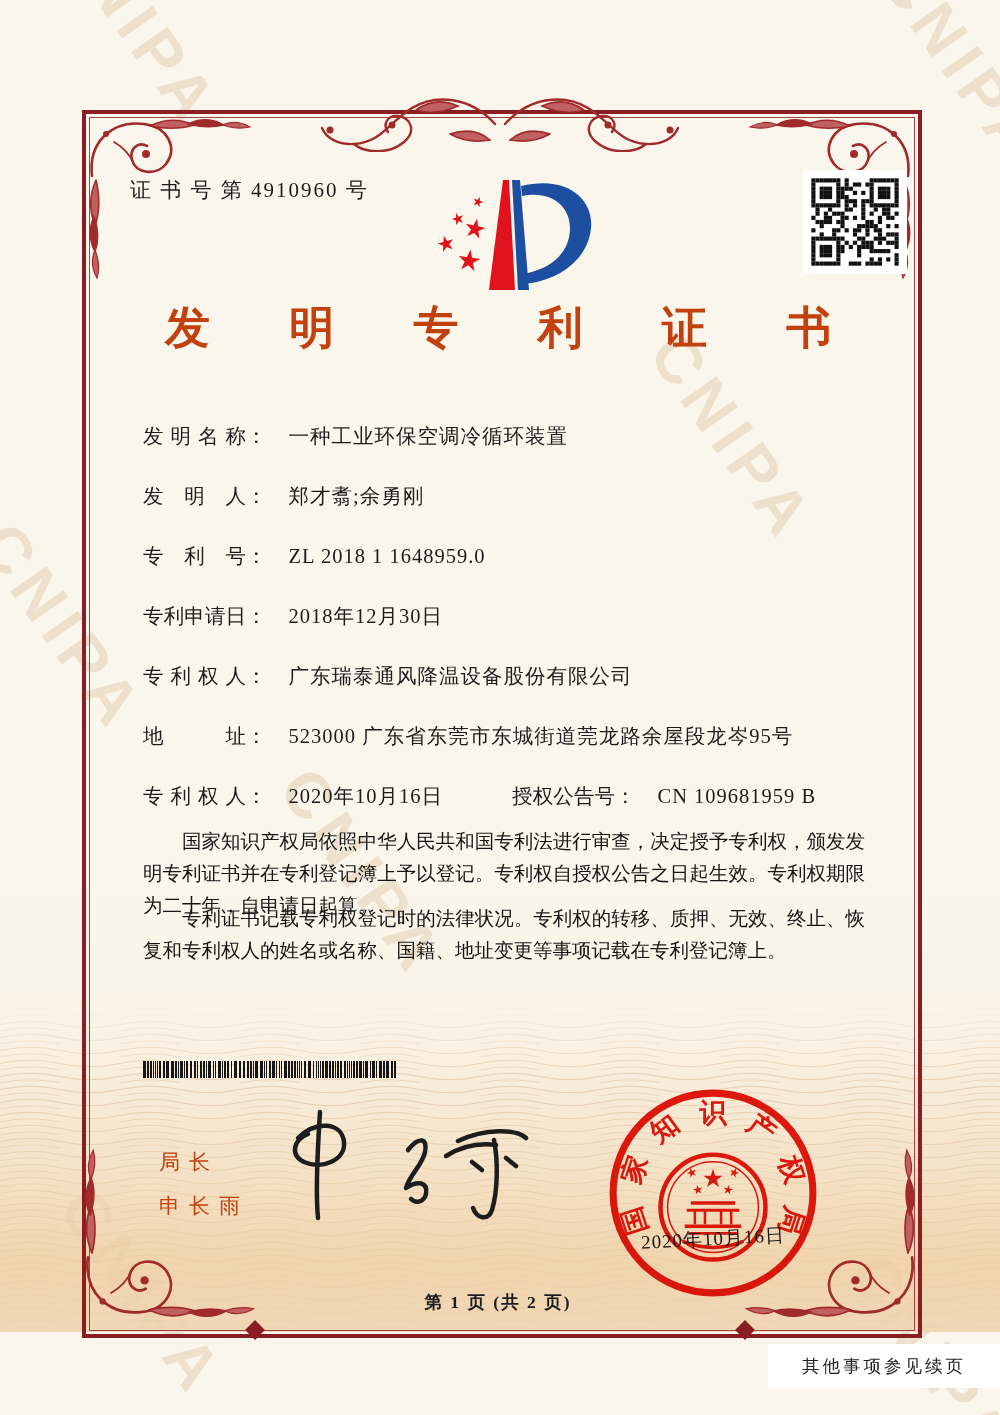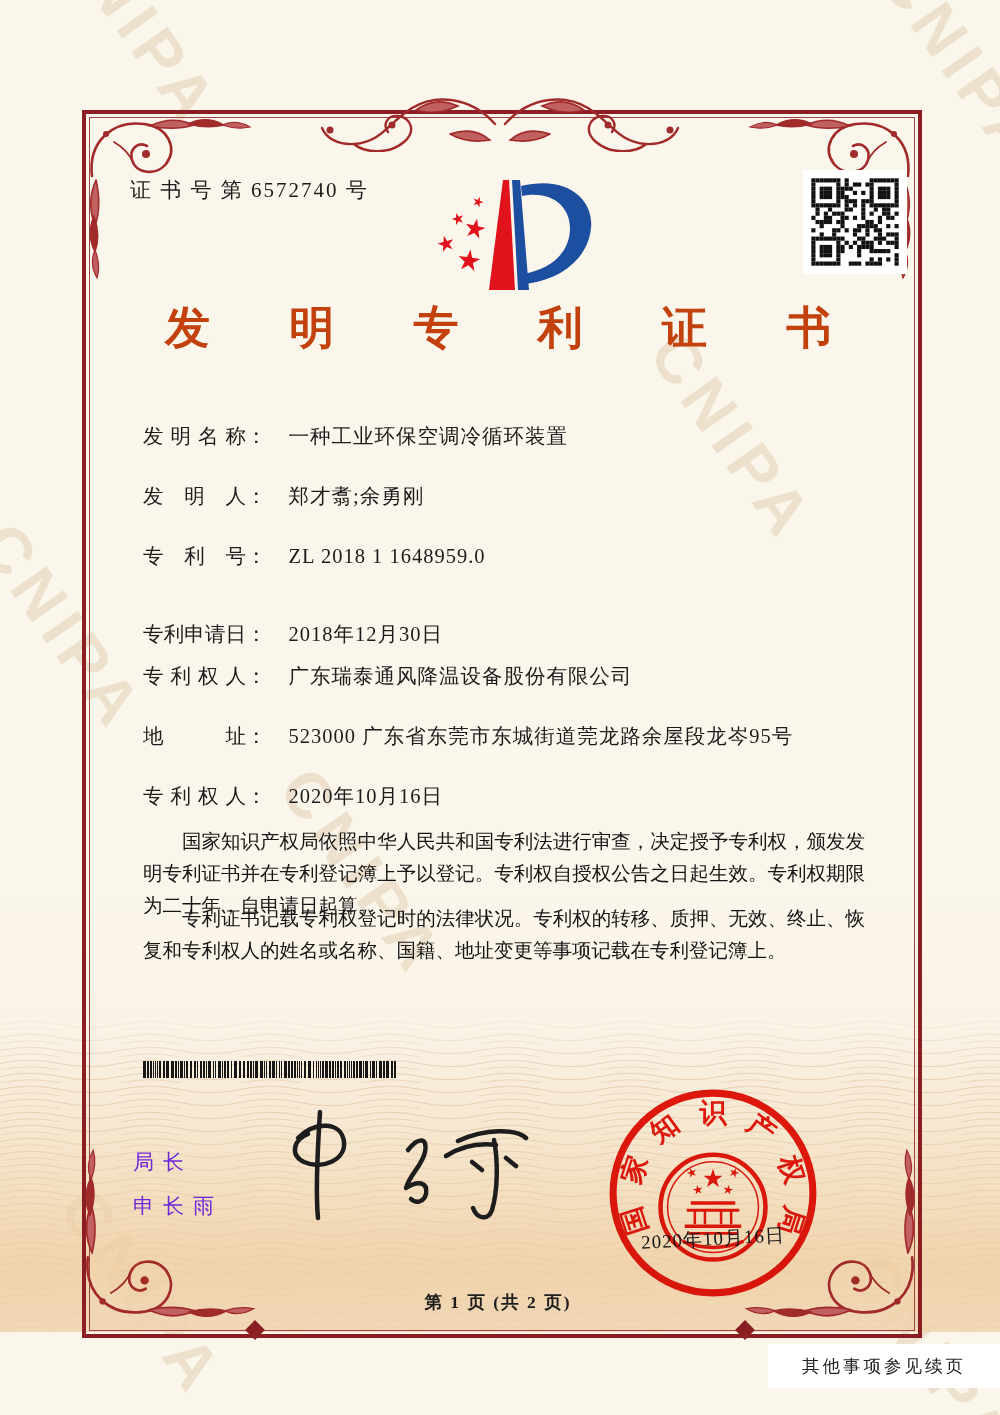--- a/index.html
+++ b/index.html
@@ -57,21 +57,21 @@
   .fvalue{margin-left:22px;letter-spacing:1px;}
   .fgroup2{position:absolute;left:369px;top:0;}
   
   .para{
     position:absolute;left:143px;width:722px;font-size:19.5px;line-height:32px;
     text-indent:2em;text-align:justify;margin:0;color:#151515;
   }
   
   #barcode{left:143px;top:1061px;}
   
-  .sig-label{left:133px;font-size:21px;letter-spacing:9px;color:#6d28d9;}
+  .sig-label{left:159px;font-size:21px;letter-spacing:9px;color:#c2410c;}
   #sig-script{left:258px;top:1098px;}
   
   #seal{left:602px;top:1082px;width:222px;height:222px;mix-blend-mode:multiply;}
   .seal-char{
     font-size:27px;font-weight:bold;fill:#e61a0f;
     text-anchor:middle;dominant-baseline:middle;
     font-family:"Liberation Serif","DejaVu Serif",serif;
   }
   #seal-date{
     left:602px;top:1226px;width:222px;text-align:center;
@@ -160,21 +160,21 @@
 <svg class="abs" style="left:320px;top:82px" width="180" height="70" viewBox="0 0 180 70">
     <use href="#flourish-half" transform="translate(0,8)"></use>
   </svg>
 <svg class="abs" style="left:500px;top:82px;transform:scaleX(-1)" width="180" height="70" viewBox="0 0 180 70">
     <use href="#flourish-half" transform="translate(0,8)"></use>
   </svg>
 
 <div class="bowtie" style="left:248px;top:1323px"></div>
 <div class="bowtie" style="left:738px;top:1323px"></div>
 
-<div id="cert-no" class="abs">证 书 号 第 6572740 号</div>
+<div id="cert-no" class="abs">证 书 号 第 4910960 号</div>
 
 <svg id="logo" class="abs" width="200" height="138" viewBox="0 0 200 130">
   <defs>
     <path id="star5" d="M0,-10 L2.24,-3.09 L9.51,-3.09 L3.62,1.18 L5.88,8.09 L0,3.8 L-5.88,8.09 L-3.62,1.18 L-9.51,-3.09 L-2.24,-3.09 Z"></path>
   </defs>
   <g fill="#e0121c">
     <use href="#star5" transform="translate(70,40) scale(0.55) rotate(20)"></use>
     <use href="#star5" transform="translate(50,57) scale(0.62) rotate(-18)"></use>
     <use href="#star5" transform="translate(67,67) scale(1.05) rotate(12)"></use>
     <use href="#star5" transform="translate(38,82) scale(0.85) rotate(-15)"></use>
@@ -424,31 +424,34 @@
 
 <div class="field-row" style="top:422px">
   <span class="flabel">发明名称</span><span class="fcolon">：</span><span class="fvalue">一种工业环保空调冷循环装置</span>
 </div>
 <div class="field-row" style="top:482px">
   <span class="flabel">发明人</span><span class="fcolon">：</span><span class="fvalue">郑才翥;余勇刚</span>
 </div>
 <div class="field-row" style="top:542px">
   <span class="flabel">专利号</span><span class="fcolon">：</span><span class="fvalue">ZL 2018 1 1648959.0</span>
 </div>
-<div class="field-row" style="top:620px">
+<div class="field-row" style="top:602px">
   <span class="flabel">专利申请日</span><span class="fcolon">：</span><span class="fvalue">2018年12月30日</span>
 </div>
 <div class="field-row" style="top:662px">
   <span class="flabel">专利权人</span><span class="fcolon">：</span><span class="fvalue">广东瑞泰通风降温设备股份有限公司</span>
 </div>
 <div class="field-row" style="top:722px">
   <span class="flabel">地址</span><span class="fcolon">：</span><span class="fvalue">523000 广东省东莞市东城街道莞龙路余屋段龙岑95号</span>
 </div>
 <div class="field-row" style="top:782px">
   <span class="flabel">专利权人</span><span class="fcolon">：</span><span class="fvalue">2020年10月16日</span>
+  <span class="fgroup2">
+    <span class="flabel">授权公告号</span><span class="fcolon">：</span><span class="fvalue">CN 109681959 B</span>
+  </span>
 </div>
 
 <p class="para" style="top:826px">国家知识产权局依照中华人民共和国专利法进行审查，决定授予专利权，颁发发明专利证书并在专利登记簿上予以登记。专利权自授权公告之日起生效。专利权期限为二十年，自申请日起算。</p>
 <p class="para" style="top:903px">专利证书记载专利权登记时的法律状况。专利权的转移、质押、无效、终止、恢复和专利权人的姓名或名称、国籍、地址变更等事项记载在专利登记簿上。</p>
 
 <svg id="barcode" class="abs" width="258" height="17">
   <g id="barcode-bars" fill="#171717">
       <rect x="0" y="0" width="3" height="17"></rect>
       <rect x="4" y="0" width="2" height="17"></rect>
       <rect x="7" y="0" width="2" height="17"></rect>

